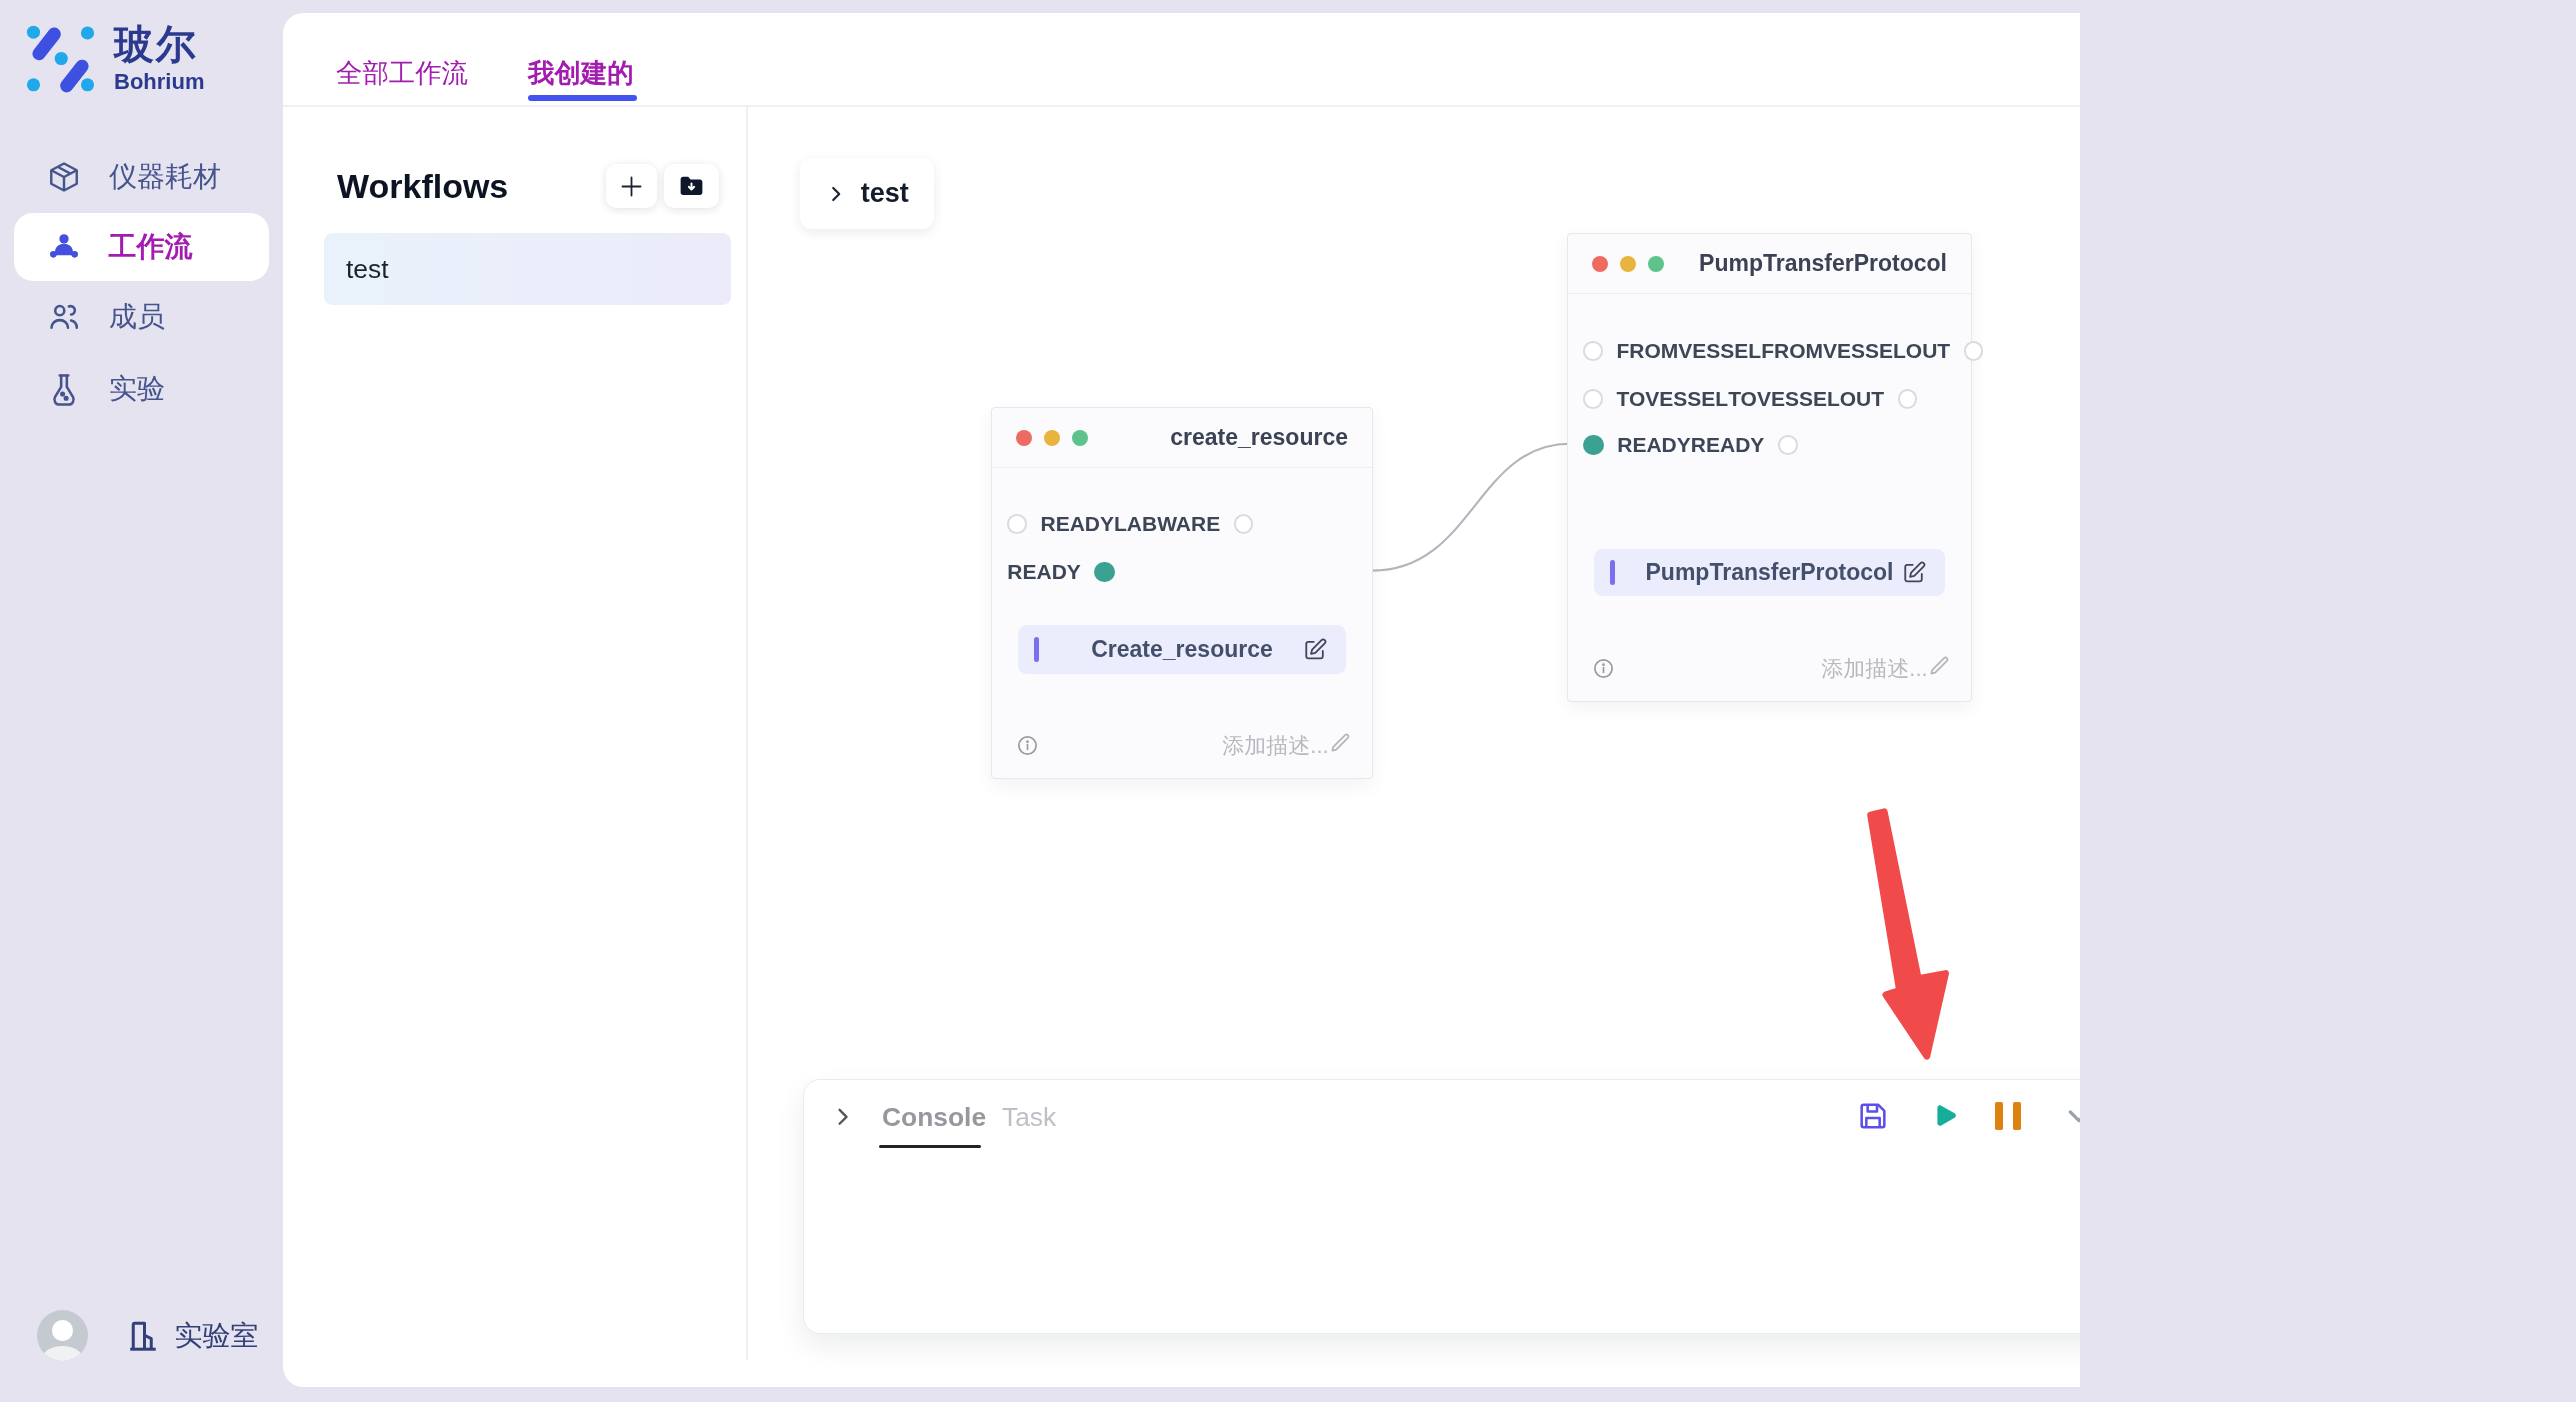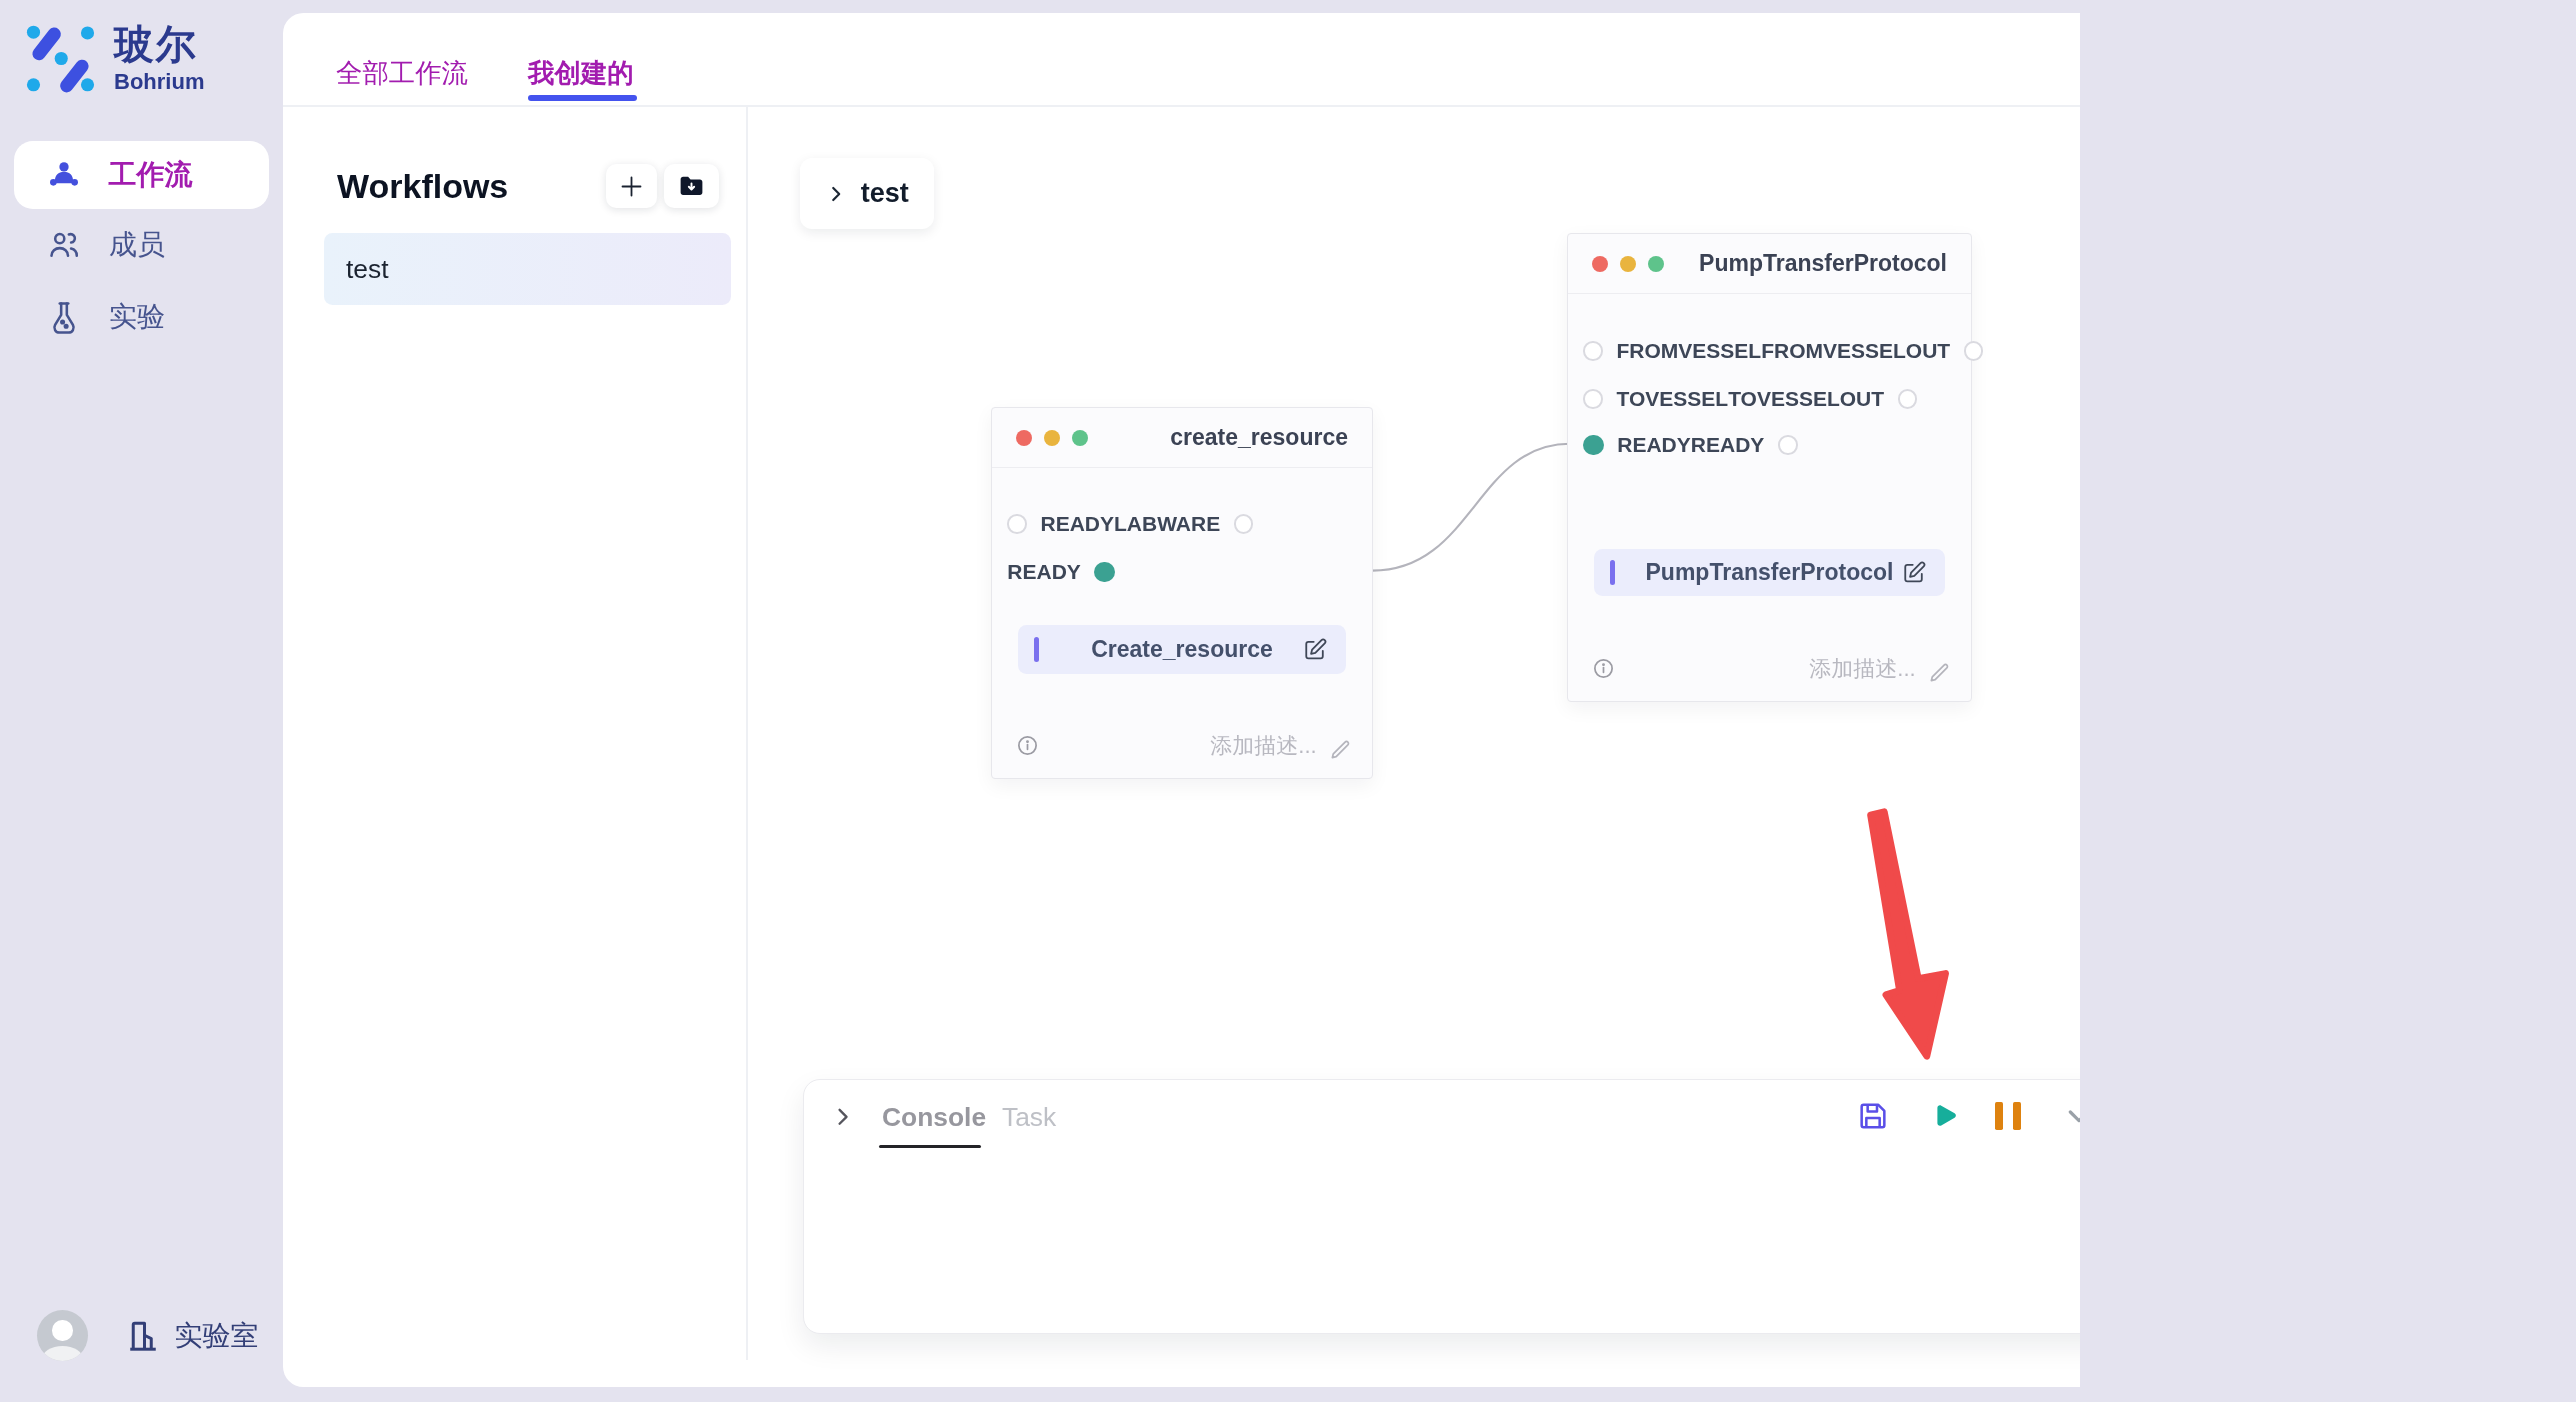--- a/index.html
+++ b/index.html
@@ -60,21 +60,21 @@
   .prow{position:absolute;left:15.3px;right:15.3px;height:48px;display:flex;justify-content:flex-start;align-items:center;}
   .pgroup{display:flex;align-items:center;gap:13.6px;}
   .pdot{width:19.6px;height:19.6px;border-radius:50%;background:#fff;border:2.6px solid #dadae0;}
   .pdot.filled{background:#3ba192;border:none;width:20.4px;height:20.4px;}
   .plabel{font-size:21px;font-weight:700;color:#3d4657;}
   .node-action{position:absolute;left:25.6px;right:25.6px;background:#ebedfc;border-radius:8.5px;display:flex;align-items:center;justify-content:center;cursor:pointer;}
   .accent-bar{position:absolute;left:16px;width:5.1px;height:25px;border-radius:2.6px;background:#7a70ee;}
   .action-label{font-size:23px;font-weight:600;color:#44506b;}
   .action-edit{position:absolute;right:19px;width:25.6px;height:25.6px;}
   .node-footer{position:absolute;left:24px;right:20.4px;bottom:15.3px;height:34px;display:flex;align-items:center;justify-content:space-between;}
-  .desc-group{display:flex;align-items:flex-end;gap:12px;cursor:pointer;}
+  .desc-group{display:flex;align-items:flex-start;cursor:pointer;}
   .desc-text{font-size:22px;color:#b8b8c0;}
 
   
   .console-panel{position:absolute;left:803px;top:1079px;width:1320px;height:255px;background:#fff;border:1.7px solid #ebebef;border-radius:17px;box-shadow:0 12px 29px rgba(17,24,39,.08);}
   .cp-chevron{position:absolute;left:25.6px;top:24px;width:25.6px;height:25.6px;cursor:pointer;}
   .cp-tab1{position:absolute;left:78px;top:22px;font-size:26.4px;font-weight:600;color:#97979e;cursor:pointer;}
   .cp-underline{position:absolute;left:75px;top:65px;width:102px;height:3.4px;background:#232327;border-radius:1.7px;}
   .cp-tab2{position:absolute;left:198px;top:22px;font-size:26.4px;color:#bec0c6;cursor:pointer;}
   .cp-icon{position:absolute;top:20.4px;width:32px;height:32px;cursor:pointer;display:flex;align-items:center;justify-content:center;}
   .pause-bars{display:flex;gap:9.4px;}
@@ -104,20 +104,31 @@
         <rect x="22" y="4" width="18" height="52" rx="9" fill="#3d50e0" transform="rotate(38 31 30)"></rect>
         <rect x="60" y="48" width="18" height="52" rx="9" fill="#3d50e0" transform="rotate(38 69 74)"></rect>
       </svg>
       <div class="brand-text">
         <span class="brand-title">玻尔</span>
         <span class="brand-sub">Bohrium</span>
       </div>
     </div>
 
     <div class="nav">
+      <div class="nav-item">
+        <span class="nico">
+          <svg width="34" height="34" viewBox="0 0 24 24" fill="none" stroke="#46548e" stroke-width="1.7" stroke-linejoin="round">
+              <path d="M12 2.5 L21 7.2 V16.8 L12 21.5 L3 16.8 V7.2 Z"></path>
+              <path d="M3 7.2 L12 12 L21 7.2"></path>
+              <path d="M12 12 V21.5"></path>
+              <path d="M7.5 4.8 L16.5 9.6"></path>
+            </svg>
+        </span>
+        <span class="nav-label">仪器耗材</span>
+      </div>
       <div class="nav-item active">
         <span class="nico">
           <svg width="36" height="36" viewBox="0 0 24 24" fill="#4450dd">
               <circle cx="12" cy="6.6" r="3.1"></circle>
               <path d="M12 9.8c-3.9 0-6 2.5-6 5.6v2.1h12v-2.1c0-3.1-2.1-5.6-6-5.6z"></path>
               <circle cx="4.9" cy="16.9" r="2.2"></circle>
               <circle cx="19.1" cy="16.9" r="2.2"></circle>
             </svg>
         </span>
         <span class="nav-label">工作流</span>

